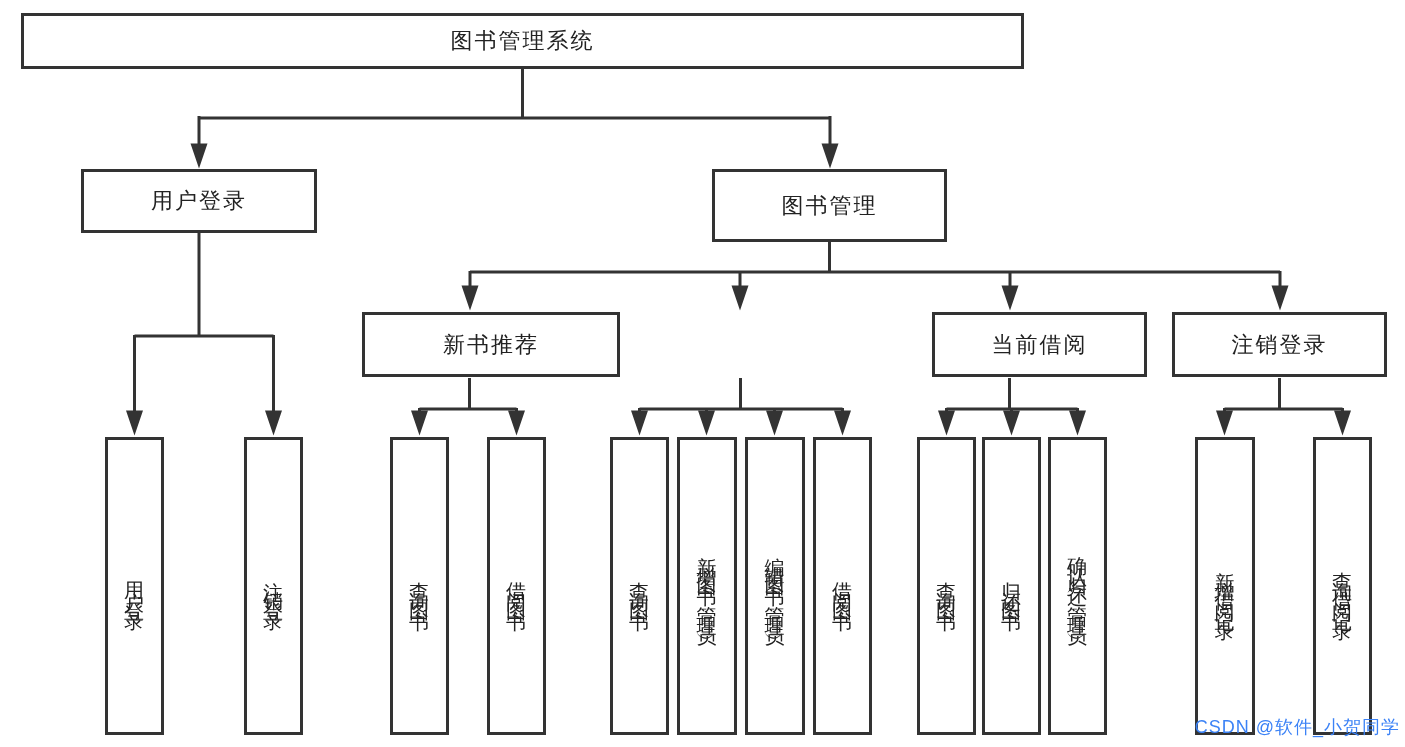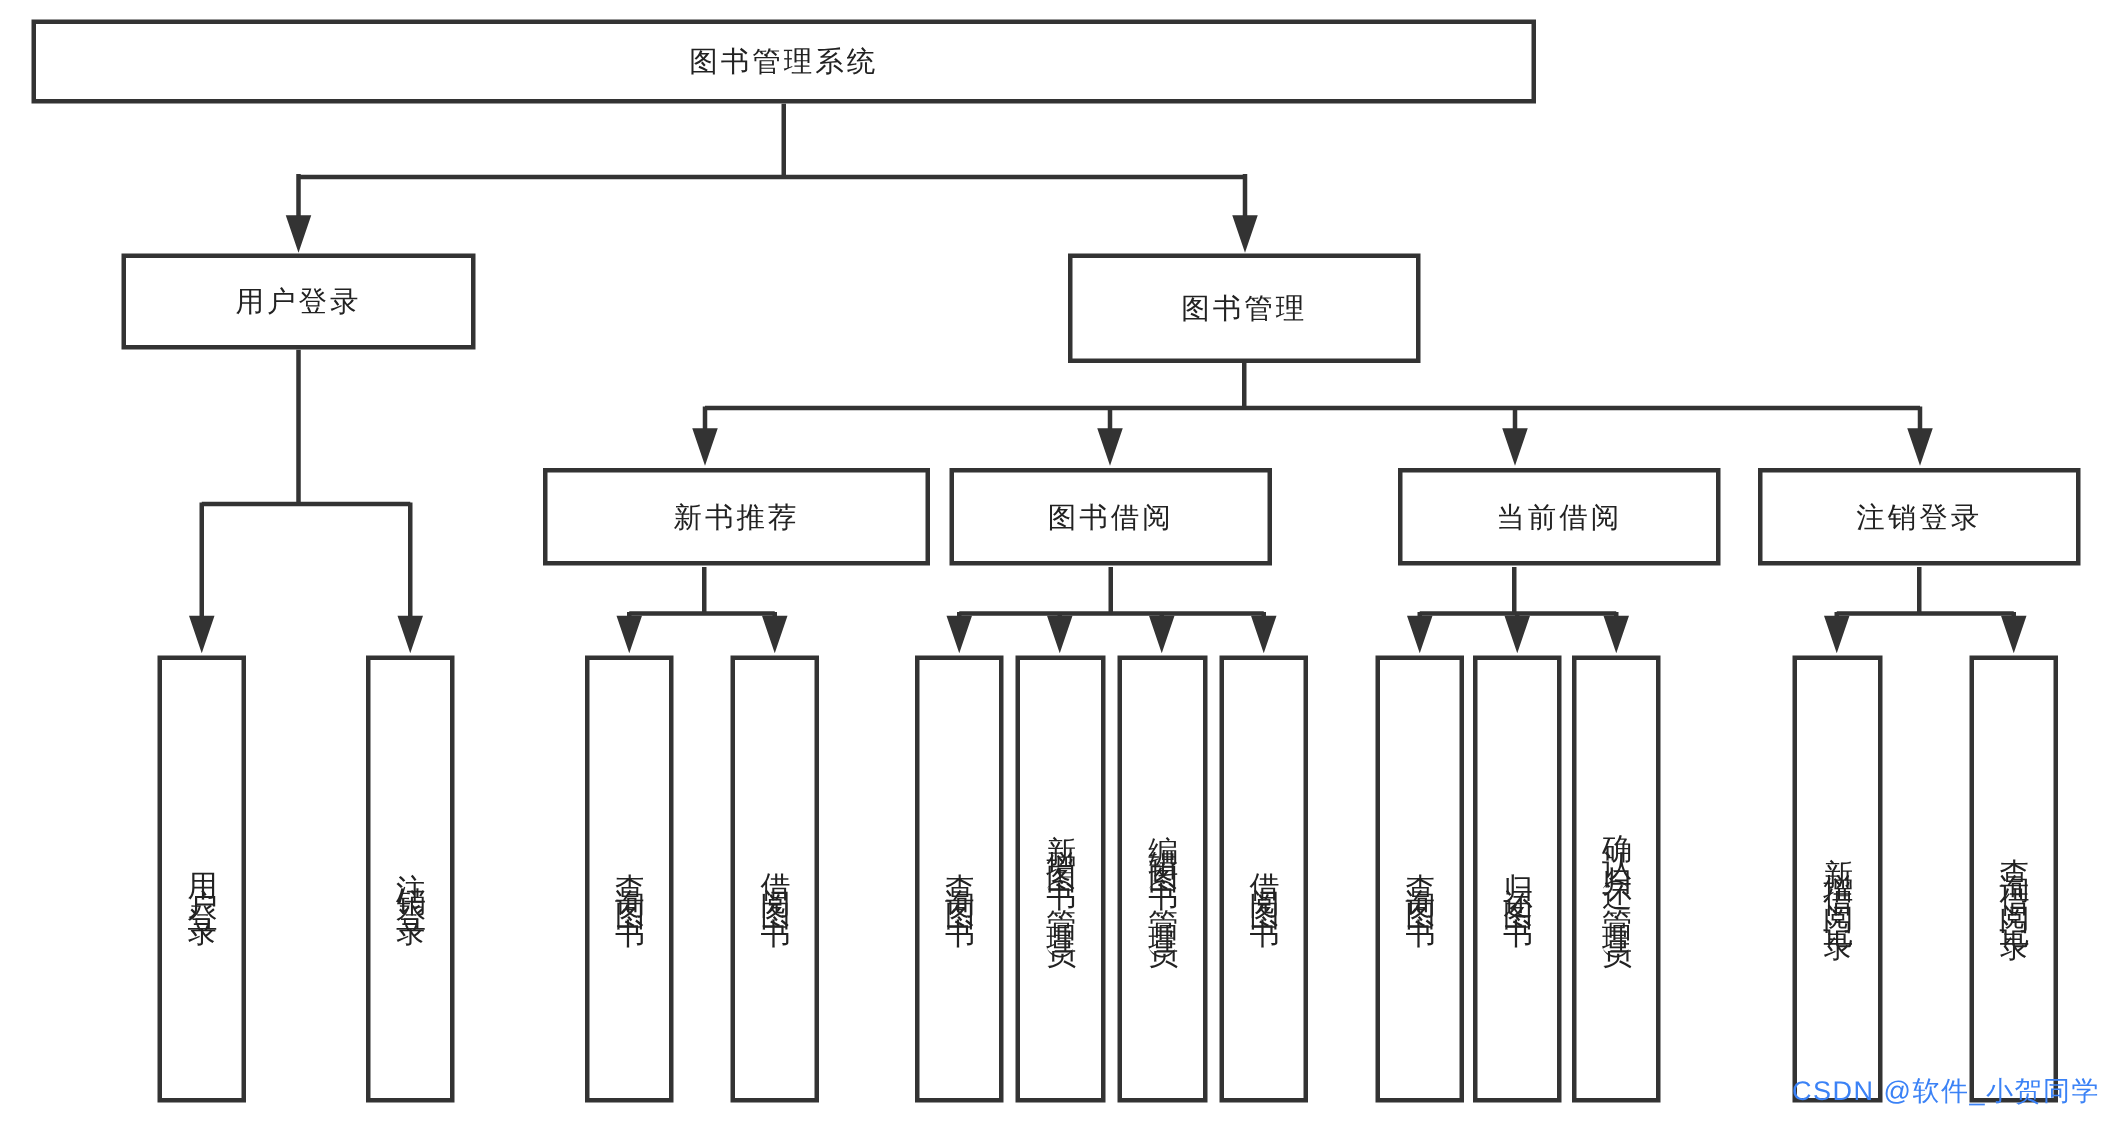--- a/index.html
+++ b/index.html
@@ -29,21 +29,21 @@
     position: absolute;
     box-sizing: border-box;
     border: 3px solid #333333;
     background: #ffffff;
     display: flex;
     align-items: center;
     justify-content: center;
     color: #222222;
   }
   .box.h span {
-    font-size: 19px;
+    font-size: 22px;
     letter-spacing: 2px;
     white-space: nowrap;
   }
   .box.v span {
     writing-mode: vertical-rl;
     text-orientation: mixed;
     font-size: 20px;
     line-height: 1.1;
     letter-spacing: 10px;
     white-space: nowrap;
@@ -101,23 +101,20 @@
   <div class="box h" style="left:81px; top:169px; width:236px; height:64px">
     <span>用户登录</span>
   </div>
   <div class="box h" style="left:712px; top:169px; width:235px; height:73px">
     <span>图书管理</span>
   </div>
 
   <div class="box h" style="left:362px; top:312px; width:258px; height:65px">
     <span>新书推荐</span>
   </div>
-  <div class="box h" style="left:633px; top:312px; width:215px; height:65px">
-    <span>图书借阅</span>
-  </div>
   <div class="box h" style="left:932px; top:312px; width:215px; height:65px">
     <span>当前借阅</span>
   </div>
   <div class="box h" style="left:1172px; top:312px; width:215px; height:65px">
     <span>注销登录</span>
   </div>
 
   <div class="box v" style="left:105px; top:437px; width:59px; height:298px">
     <span>用户登录</span>
   </div>

